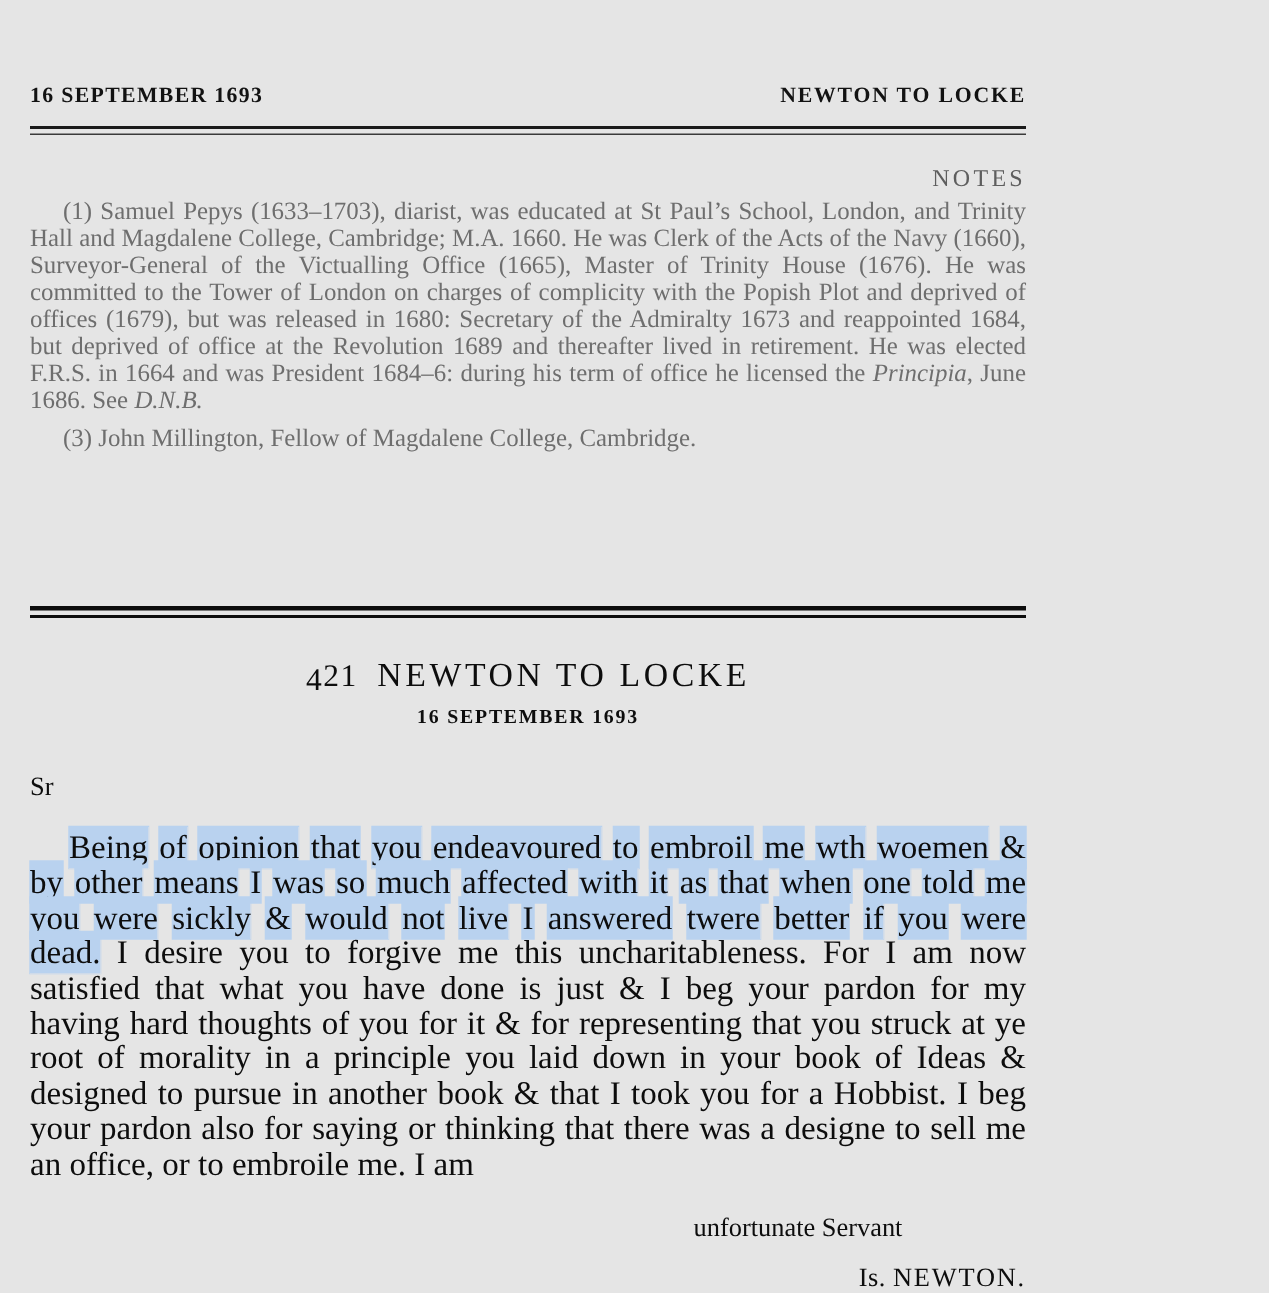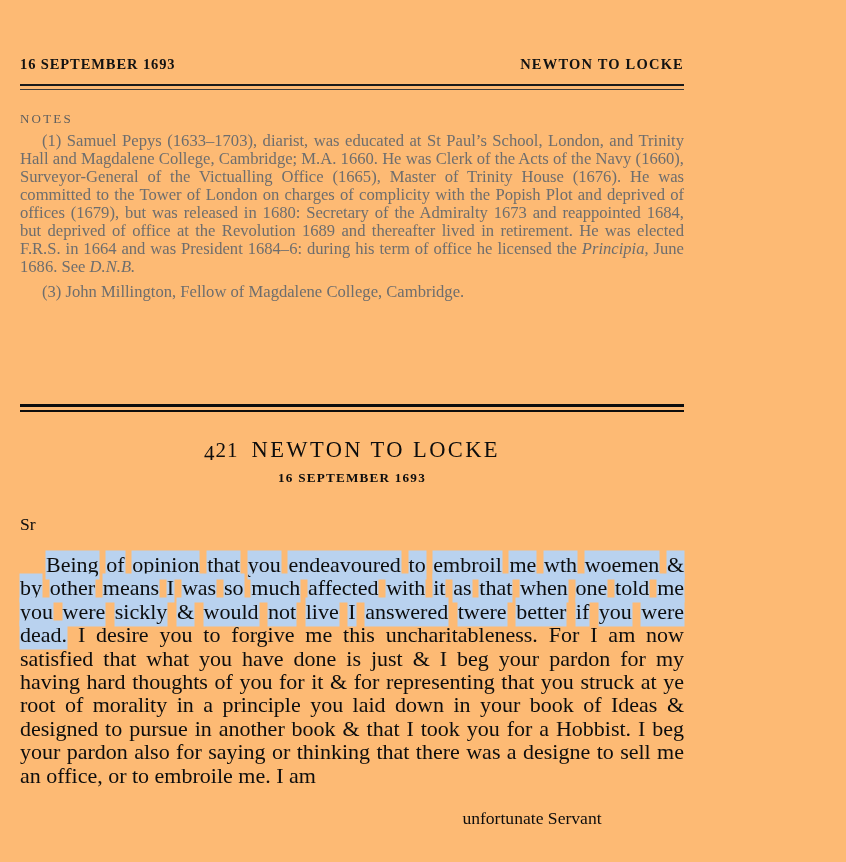--- a/index.html
+++ b/index.html
@@ -5,21 +5,21 @@
 <style>
   html, body {
     margin: 0;
     padding: 0;
     background: #ffffff;
   }
   .page {
     position: relative;
     width: 846px;
     height: 862px;
-    background: #fdba74;
+    background: #e5e5e5;
     font-family: "Liberation Serif", "DejaVu Serif", serif;
     color: #111111;
     overflow: hidden;
     box-sizing: border-box;
   }
 
   
   .running-head {
     position: absolute;
     left: 20px;
@@ -57,22 +57,22 @@
     border-bottom: 2px solid #0d0d0d;
     box-sizing: border-box;
   }
 
   
   .notes-heading {
     position: absolute;
     left: 20px;
     top: 111px;
     width: 664px;
-    text-align: left;
-    font-size: 13px;
+    text-align: right;
+    font-size: 16px;
     letter-spacing: 2.2px;
     color: #5e5e5e;
     font-variant: small-caps;
     text-transform: uppercase;
   }
   .notes-body {
     position: absolute;
     left: 20px;
     top: 132px;
     width: 664px;
@@ -205,14 +205,18 @@
     <div class="letter-date">16 SEPTEMBER 1693</div>
   </div>
 
   <div class="salutation">Sr</div>
 
   <div class="letter-body">
     <p><span id="hl-target"><span class="hl">Being</span> <span class="hl">of</span> <span class="hl">opinion</span> <span class="hl">that</span> <span class="hl">you</span> <span class="hl">endeavoured</span> <span class="hl">to</span> <span class="hl">embroil</span> <span class="hl">me</span> <span class="hl">wth</span> <span class="hl">woemen</span> <span class="hl">&amp;</span> <span class="hl">by</span> <span class="hl">other</span> <span class="hl">means</span> <span class="hl">I</span> <span class="hl">was</span> <span class="hl">so</span> <span class="hl">much</span> <span class="hl">affected</span> <span class="hl">with</span> <span class="hl">it</span> <span class="hl">as</span> <span class="hl">that</span> <span class="hl">when</span> <span class="hl">one</span> <span class="hl">told</span> <span class="hl">me</span> <span class="hl">you</span> <span class="hl">were</span> <span class="hl">sickly</span> <span class="hl">&amp;</span> <span class="hl">would</span> <span class="hl">not</span> <span class="hl">live</span> <span class="hl">I</span> <span class="hl">answered</span> <span class="hl">twere</span> <span class="hl">better</span> <span class="hl">if</span> <span class="hl">you</span> <span class="hl">were</span> <span class="hl">dead.</span></span> <span>I desire you to forgive me this uncharitableness.  For I am now satisfied that what you have done is just &amp; I beg your pardon for my having hard thoughts of you for it &amp; for representing that you struck at ye root of morality in a principle you laid down in your book of Ideas &amp; designed to pursue in another book &amp; that I took you for a Hobbist.  I beg your pardon also for saying or thinking that there was a designe to sell me an office, or to embroile me.  I am</span></p>
   </div>
 
   <div class="closing close-2">unfortunate Servant</div>
+  <div class="closing close-3">
+    <span>Is.</span>
+    <span class="smallcaps">NEWTON.</span>
+  </div>
 
 </div>
 
 </body></html>

